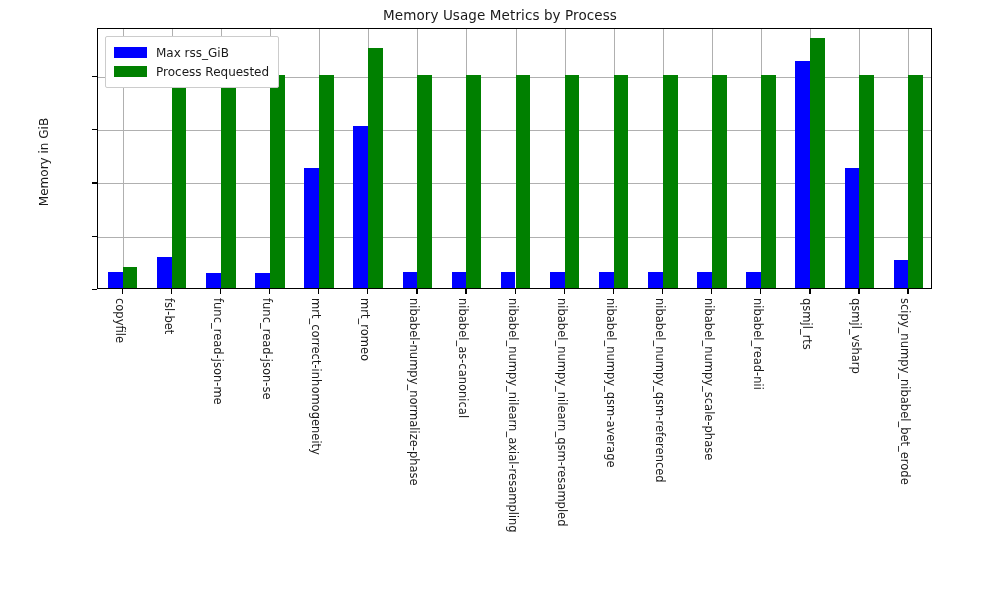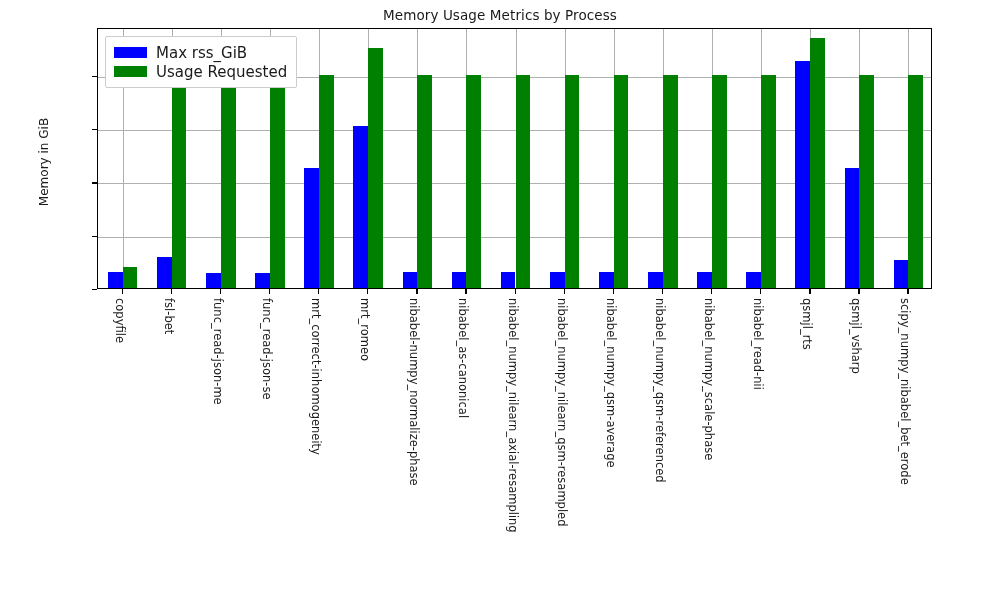--- a/index.html
+++ b/index.html
@@ -137,21 +137,21 @@
     display: flex;
     align-items: center;
     height: 19px;
   }
   .legend-swatch {
     width: 33px;
     height: 11px;
     margin-right: 9px;
   }
   .legend-text {
-    font-size: 15px;
+    font-size: 12px;
     color: #1a1a1a;
     white-space: nowrap;
   }
 </style>
 </head>
 <body>
 
 <div id="figure">
 
   <div id="chart-title">Memory Usage Metrics by Process</div>
@@ -266,17 +266,17 @@
       </div>
   </div>
 
   <div id="legend">
     <div class="legend-row">
       <span class="legend-swatch" style="background: rgb(0, 0, 255);"></span>
       <span class="legend-text">Max rss_GiB</span>
     </div>
     <div class="legend-row">
       <span class="legend-swatch" style="background: rgb(0, 128, 0);"></span>
-      <span class="legend-text">Usage Requested</span>
+      <span class="legend-text">Process Requested</span>
     </div>
   </div>
 
 </div>
 
 </body></html>

